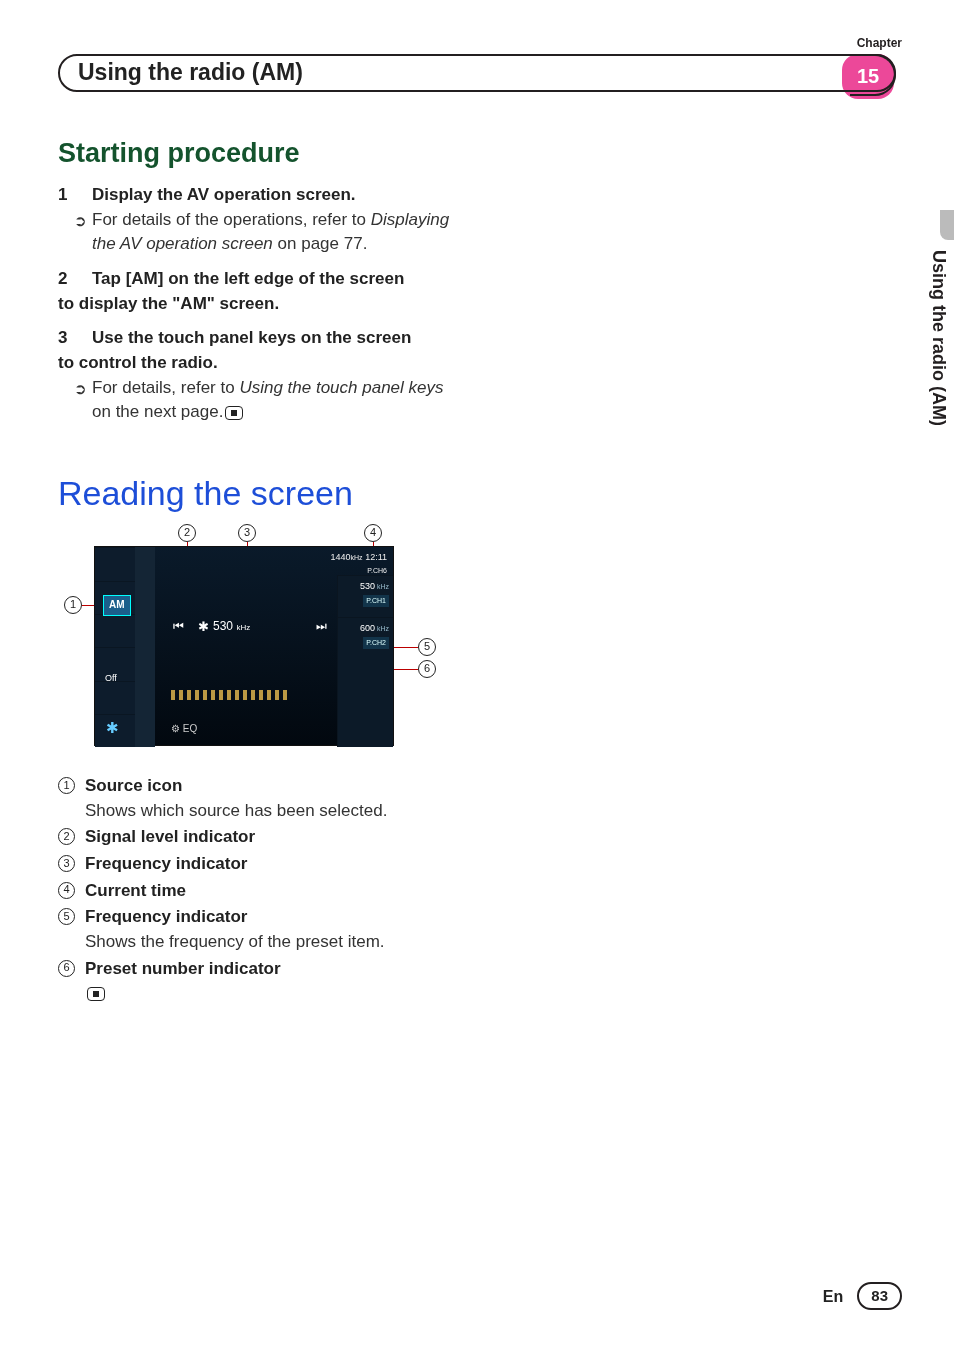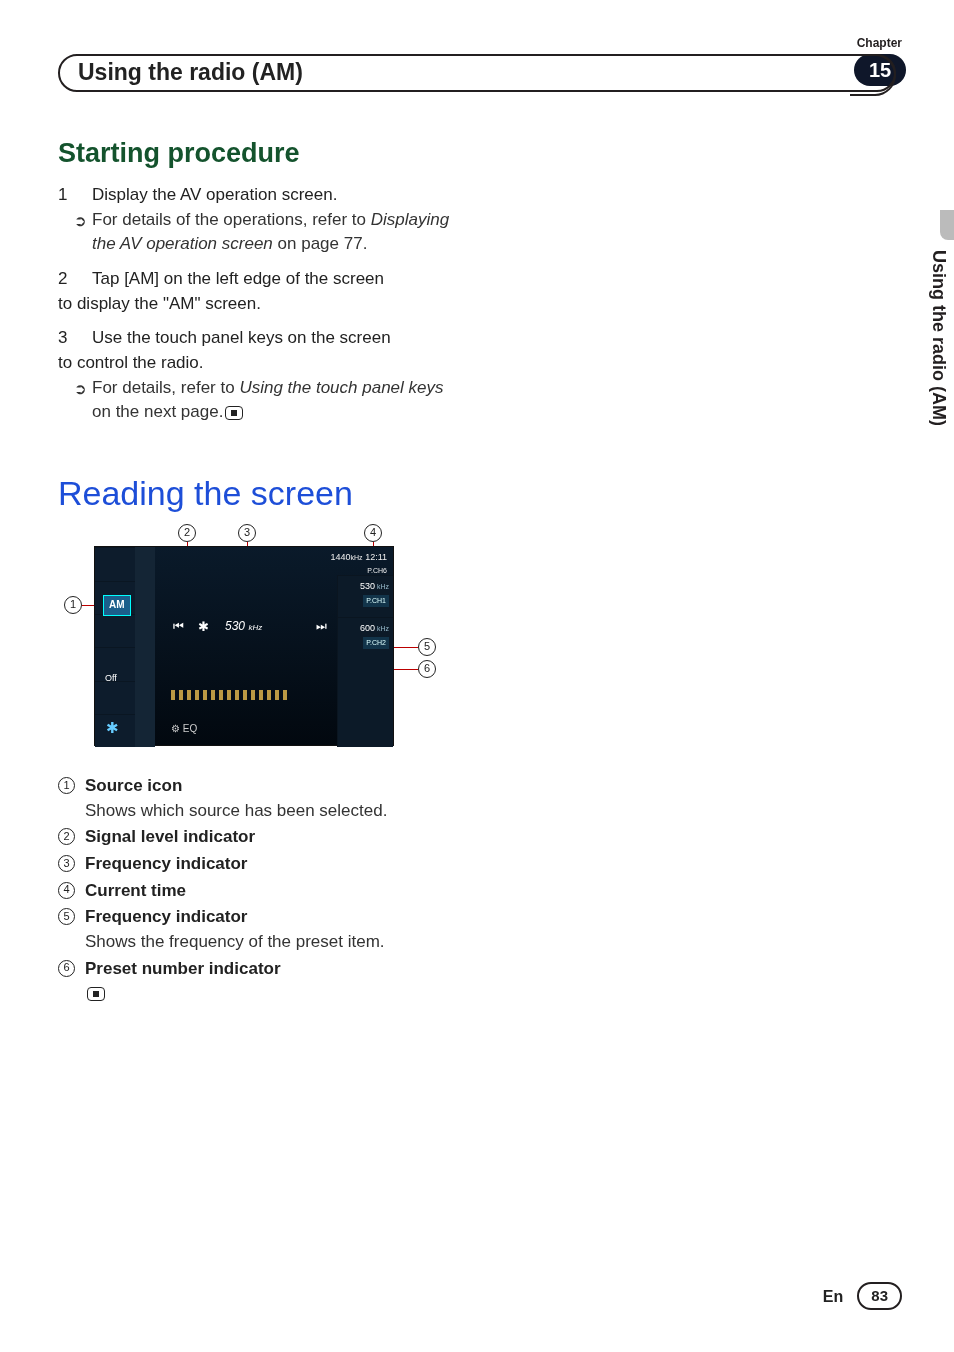--- a/index.html
+++ b/index.html
@@ -22,24 +22,24 @@
       position: absolute;
       top: 35px;
       right: 52px;
       font-size: 12px;
       font-weight: bold;
       color: #231f20;
     }
     .chapter-badge {
       position: absolute;
       top: 54px;
-      right: 48px;
+      right: 60px;
       width: 52px;
-      height: 32px;
-      background: #0f172a;
+      height: 45px;
+      background: #ec4899;
       color: #fff;
       border-radius: 16px;
       display: flex;
       align-items: center;
       justify-content: center;
       font-weight: bold;
       font-size: 20px;
     }
     
     .section-bar {
@@ -62,21 +62,21 @@
       top: -2px;
       width: 44px;
       height: 38px;
       border: 2px solid #231f20;
       border-left: none;
       border-radius: 0 22px 22px 0;
     }
     .intro { margin-top: 52px; max-width: 400px; color: #333; }
     .h2 { font-weight: 900; font-size: 27px; margin-top: 42px; color: #14532d; }
     .step { margin-top: 10px; max-width: 400px; }
-    .step .step-line { font-weight: normal; }
+    .step .step-line { font-weight: bold; }
     .step .step-num { display: inline-block; width: 34px; }
     .sub { margin-left: 34px; position: relative; color: #333; max-width: 380px; }
     .sub .arrow { position: absolute; left: -18px; top: 2px; font-size: 15px; }
     .italic { font-style: italic; }
     .stop-icon {
       display: inline-flex;
       align-items: center;
       justify-content: center;
       width: 18px;
       height: 14px;
@@ -134,21 +134,21 @@
     .screen .tabs { position: absolute; left: 40px; top: 0; width: 20px; height: 200px; background:#142535; }
     .screen .am {
       position: absolute; left: 8px; top: 48px;
       background: #1b5e8b; border:1px solid #0ff; color:#fff;
       padding: 2px 5px; font-weight: bold; font-size: 10px;
     }
     .screen .bt { position:absolute; left:11px; top:170px; color:#6cf; font-size:15px; }
     .screen .off { position:absolute; left:10px; top:125px; color:#fff; font-size:9px; }
     .screen .topbar { position:absolute; right:6px; top:4px; font-size:9px; color:#eee; text-align:right; }
     .screen .freq-main {
-      position: absolute; left: 130px; top: 71px; color:#fff; font-size:12px;font-style:italic;
+      position: absolute; left: 118px; top: 71px; color:#fff; font-size:12px;
     }
     .screen .prev { position:absolute; left:78px; top:71px; color:#fff; font-size:12px; }
     .screen .local { position:absolute; left:103px; top:71px; color:#fff; font-size:13px; }
     .screen .next { position:absolute; left:221px; top:71px; color:#fff; font-size:12px; }
     .screen .wave {
       position: absolute; left: 76px; top: 143px; width: 120px; height: 10px;
       background: repeating-linear-gradient(90deg,#b94,#b94 4px,transparent 4px,transparent 8px);
     }
     .screen .bottom-icons { position:absolute; left:76px; top:175px; color:#ccc; font-size:10px; }
     .screen .preset {

